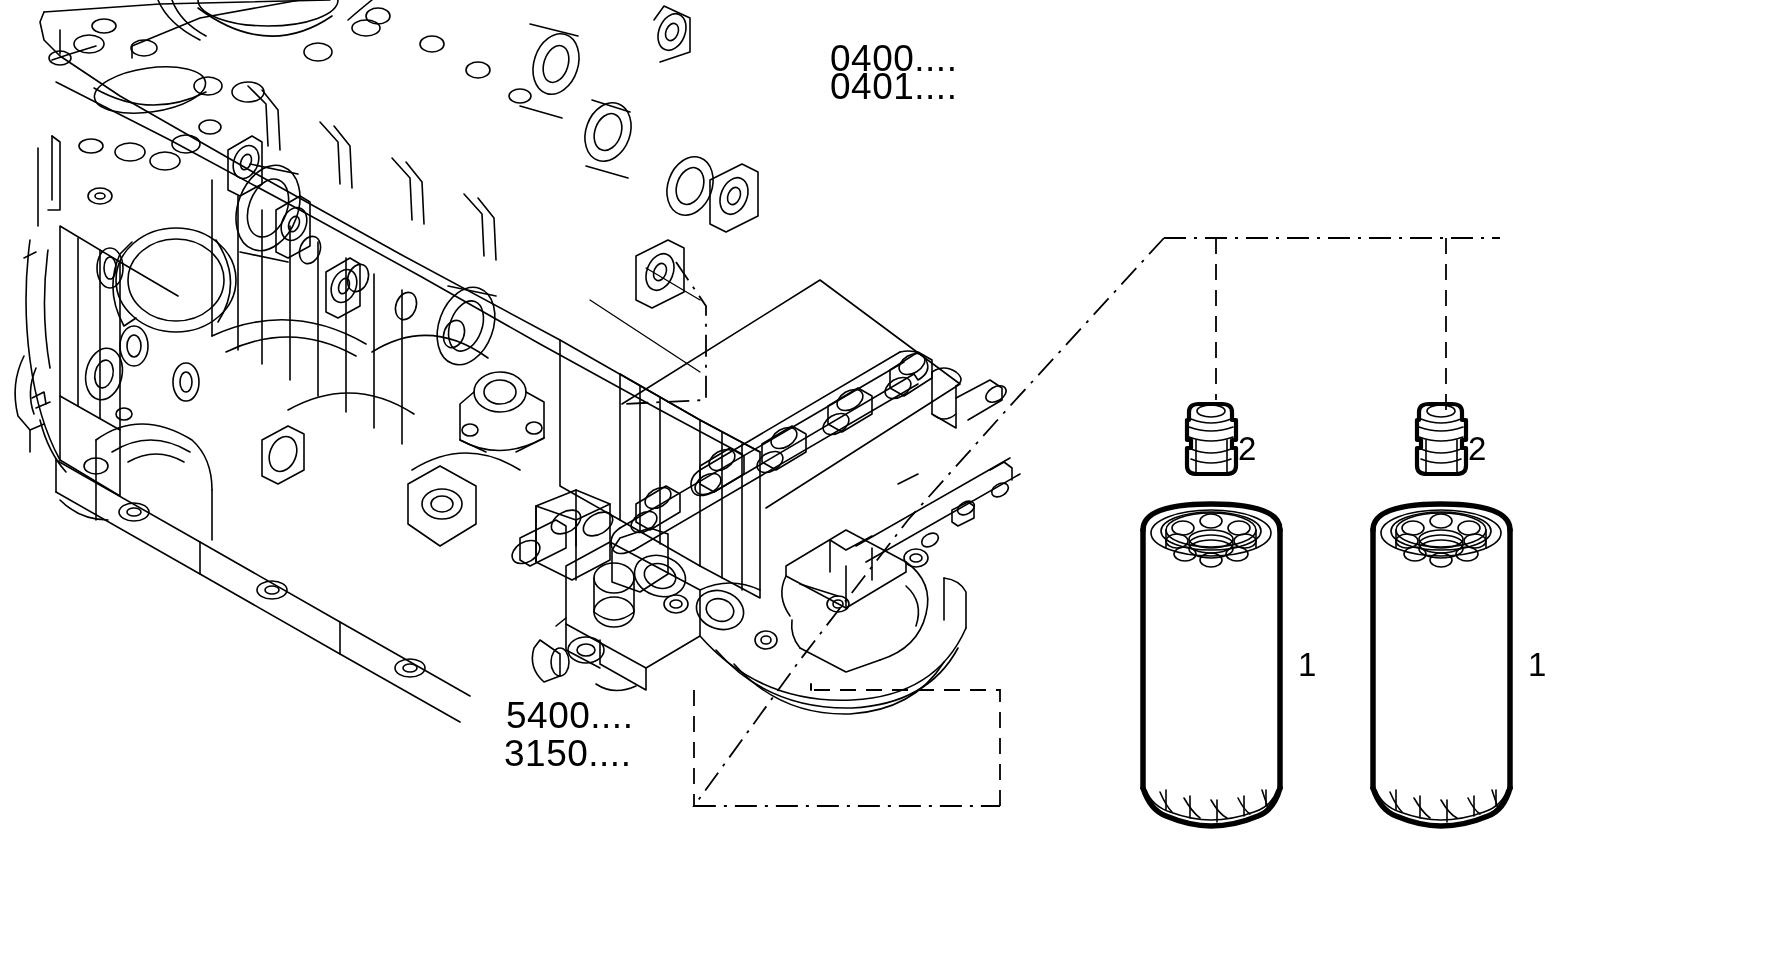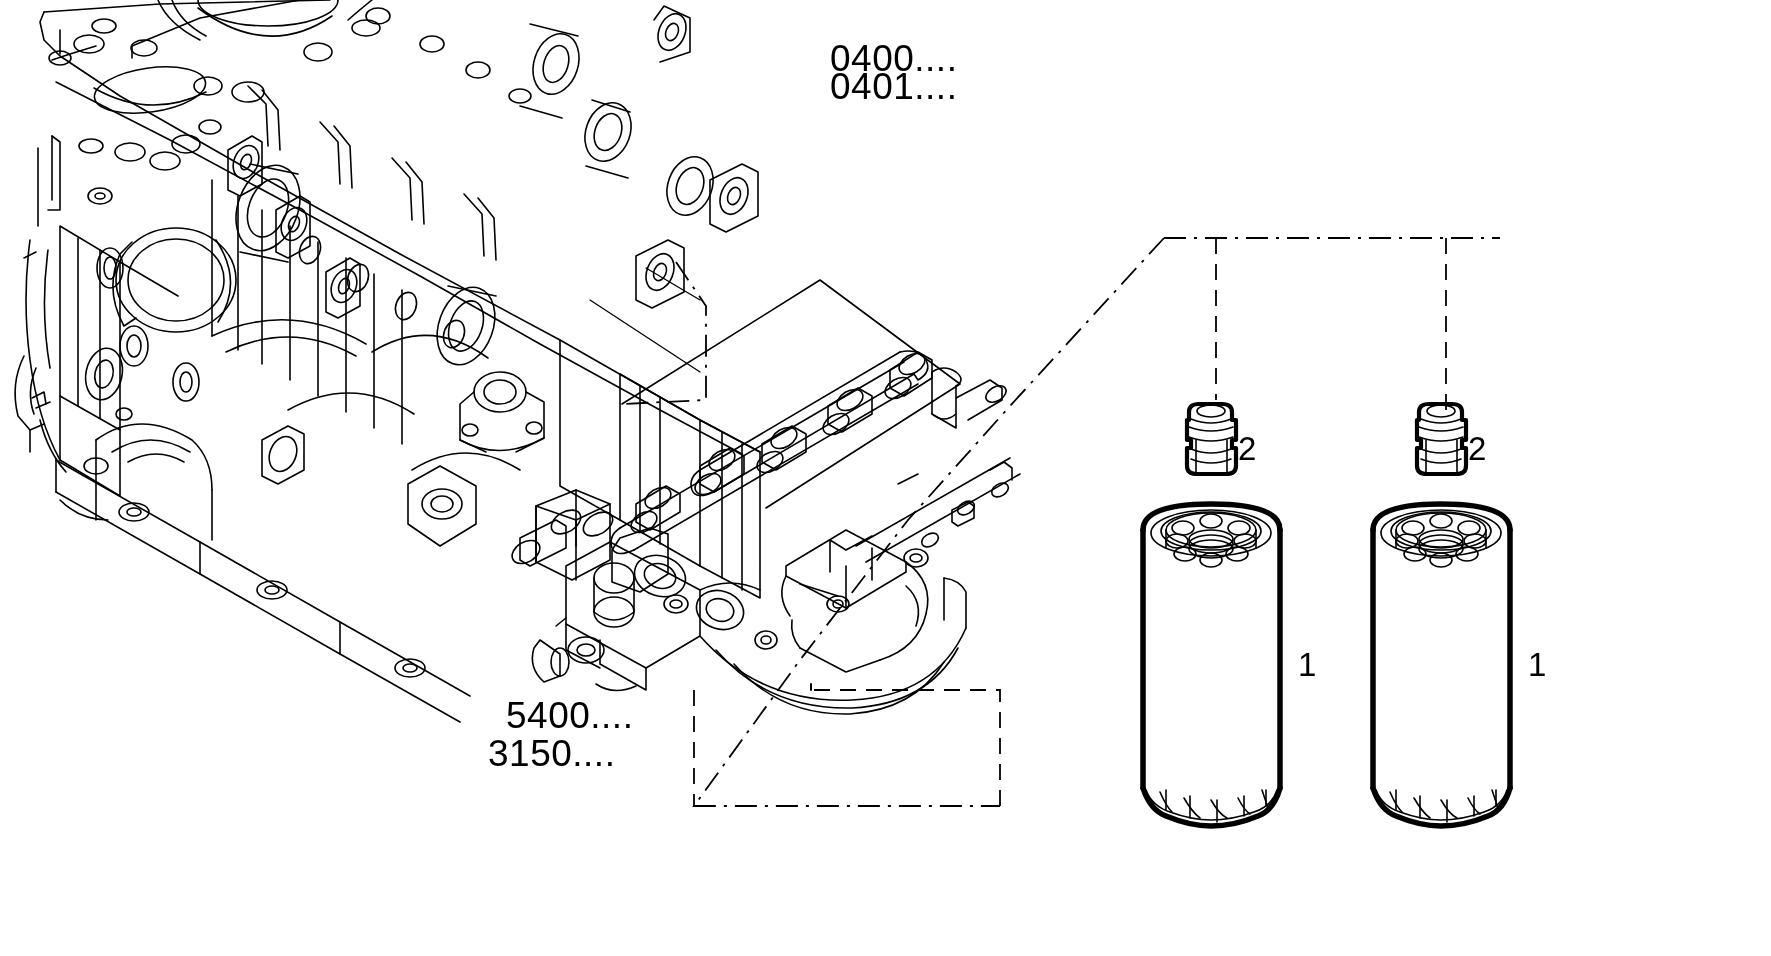--- a/index.html
+++ b/index.html
@@ -477,20 +477,20 @@
         <path class="ln" d="M1447 800 L1447 822"></path>
         <path class="ln" d="M1474 796 L1474 816"></path>
         <path class="ln" d="M1496 790 L1496 806"></path>
       </g>
     </g>
   </svg>
 
   <div class="lbl ref-label" style="left:830px; top:40px;">0400....</div>
   <div class="lbl ref-label" style="left:830px; top:68px;">0401....</div>
   <div class="lbl ref-label" style="left:506px; top:697px;">5400....</div>
-  <div class="lbl ref-label" style="left:488px; top:735px;">3150....</div>
+  <div class="lbl ref-label" style="left:504px; top:735px;">3150....</div>
 
   <div class="lbl item-num" style="left:1238px; top:432px;">2</div>
   <div class="lbl item-num" style="left:1468px; top:432px;">2</div>
   <div class="lbl item-num" style="left:1298px; top:648px;">1</div>
   <div class="lbl item-num" style="left:1528px; top:648px;">1</div>
 
 </div>
 
 </body></html>

